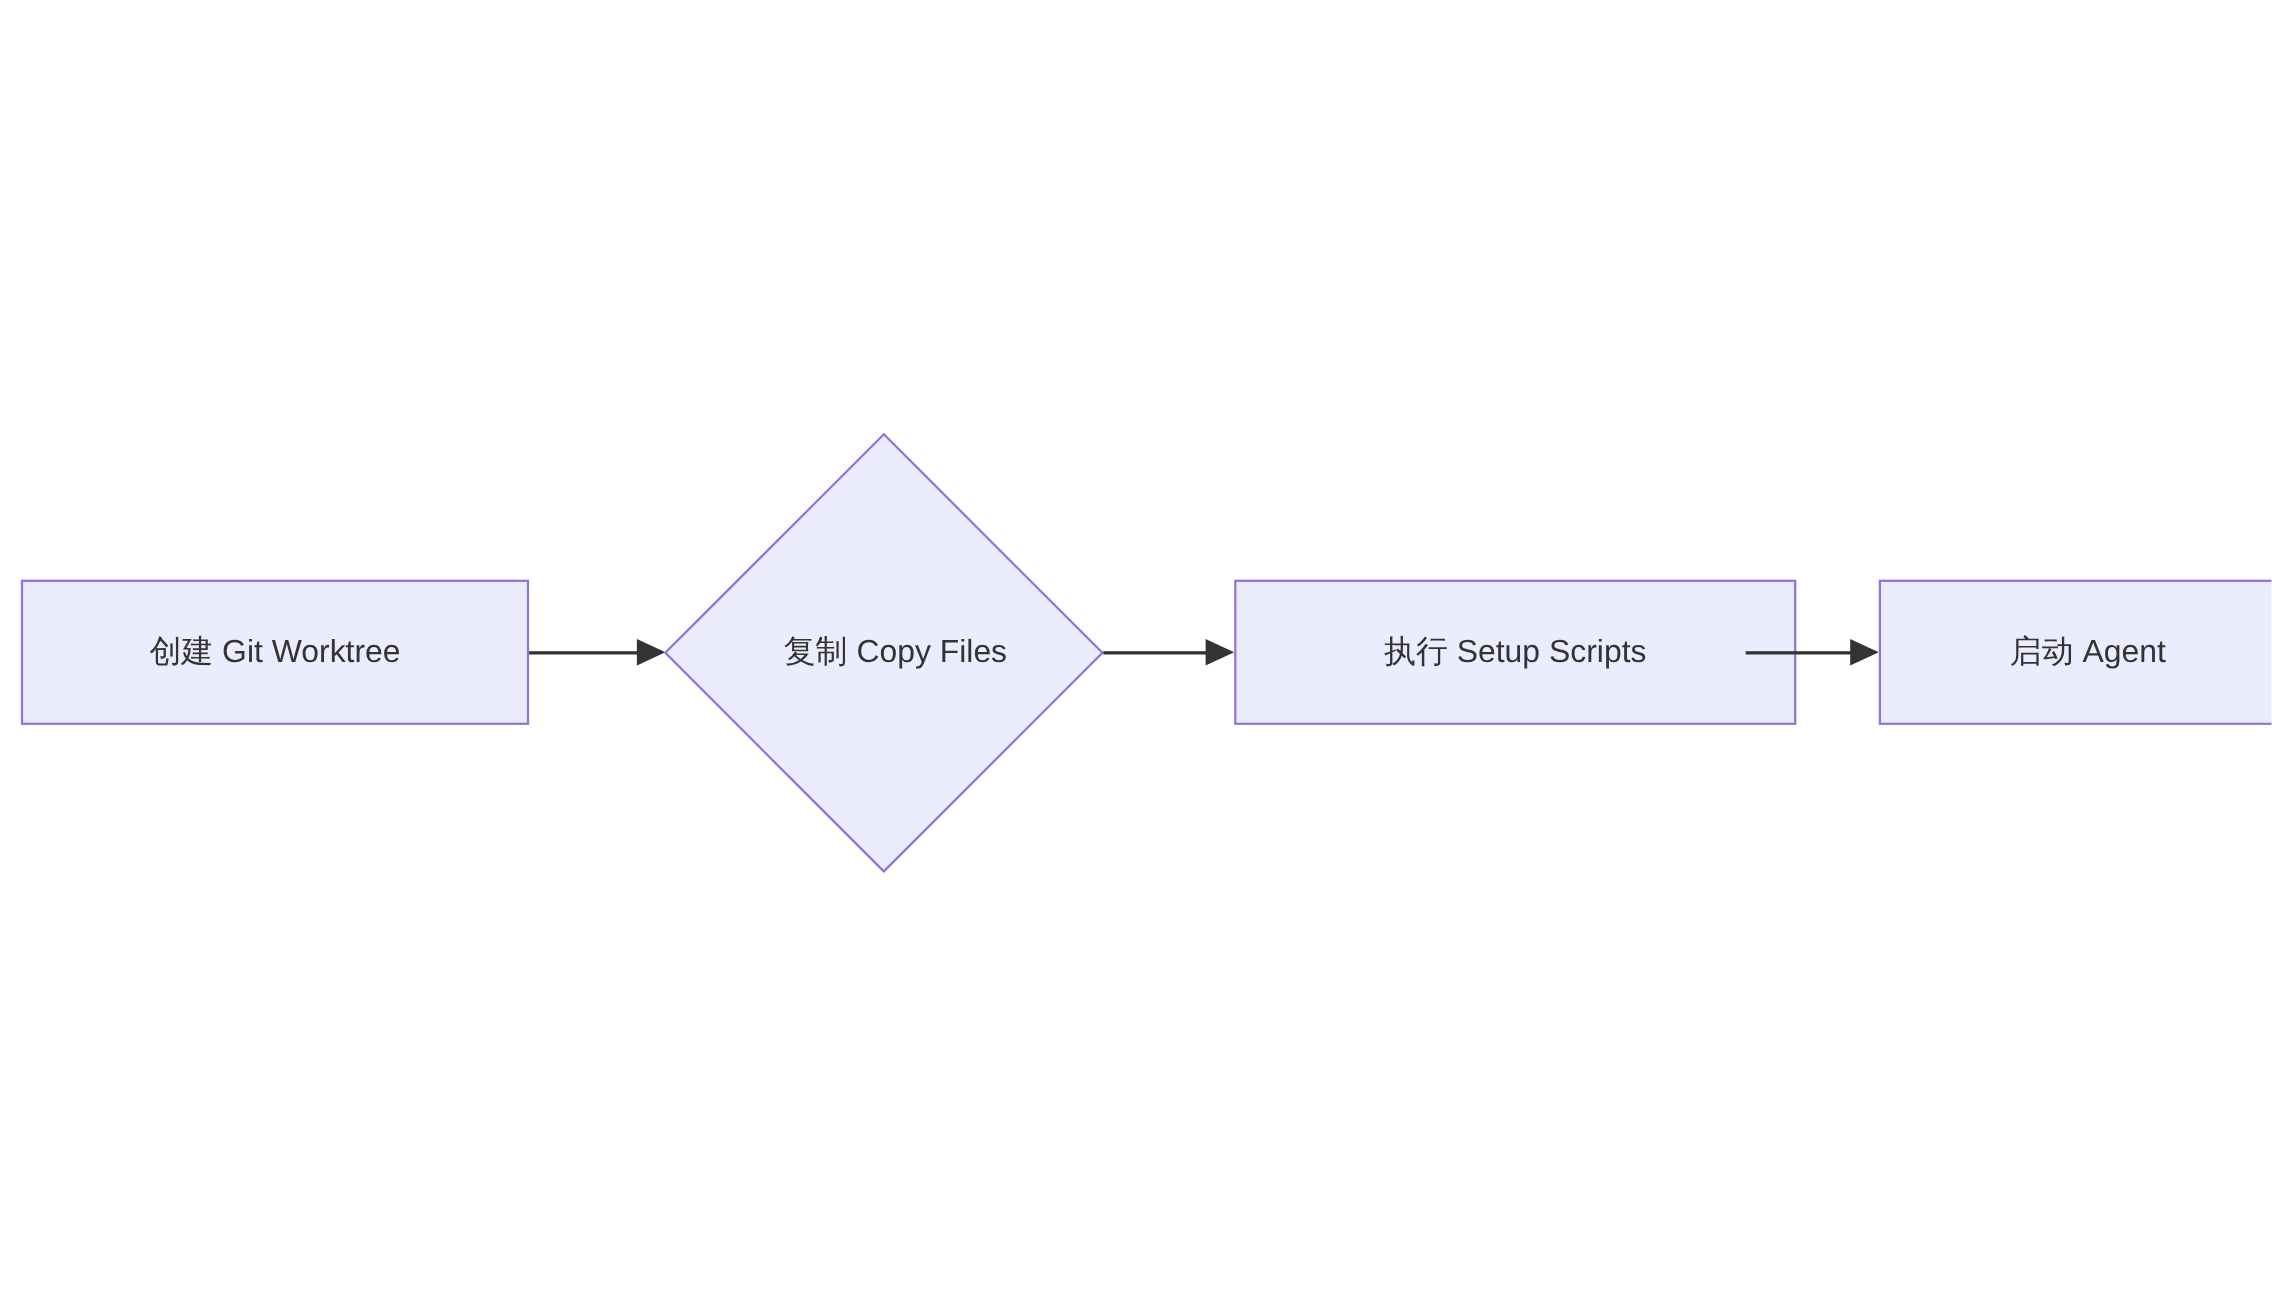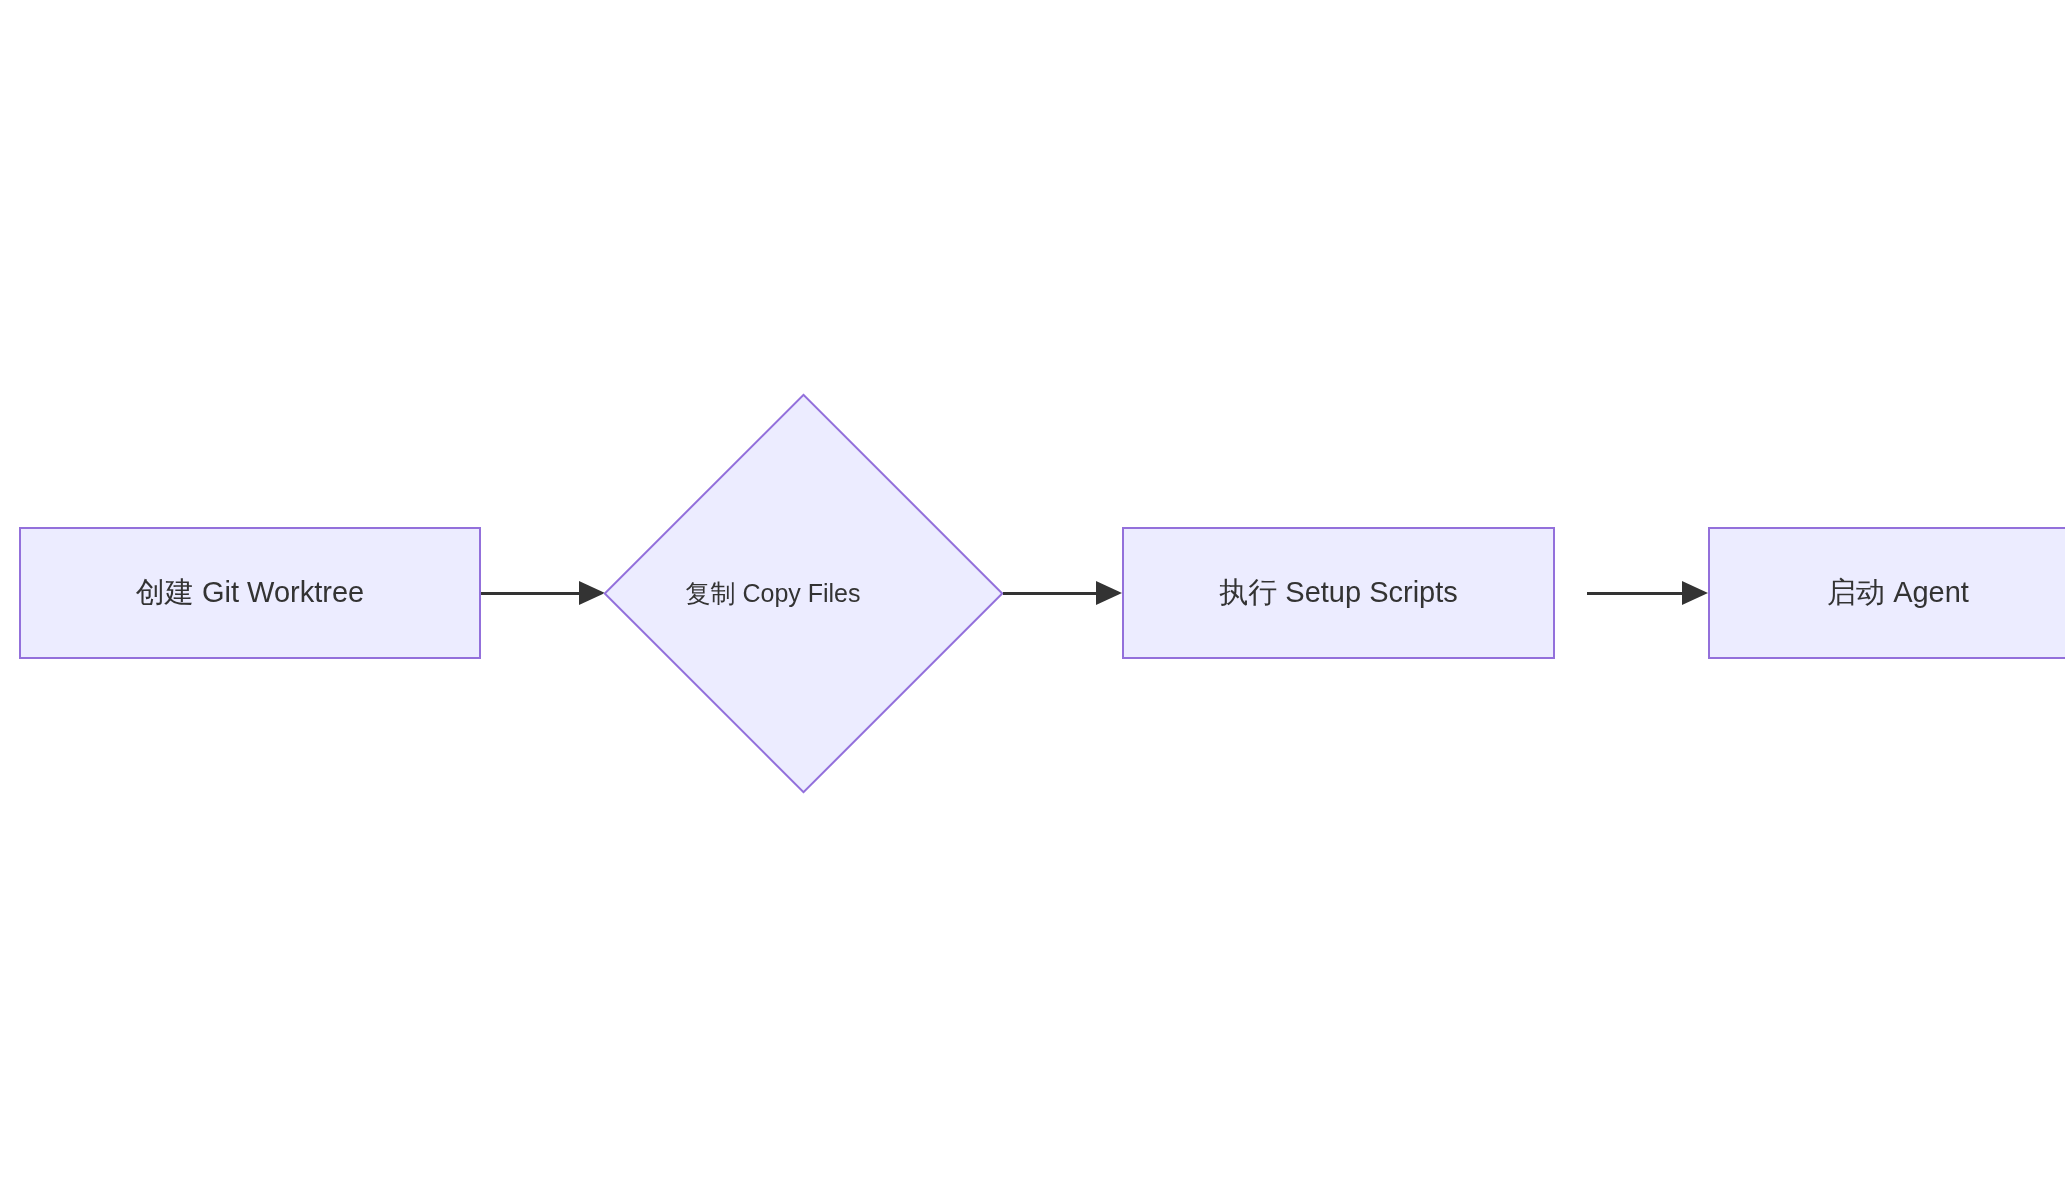--- a/index.html
+++ b/index.html
@@ -25,35 +25,35 @@
   .node-rect {
     position: absolute;
     top: 527px; height: 132px;
     background: var(--node-fill);
     border: 2px solid var(--node-border);
     display: flex; align-items: center; justify-content: center;
     font-size: 29px; color: var(--text);
     white-space: nowrap;
   }
   .node-1 { left: 19px;   width: 462px; }
-  .node-3 { left: 1122px; width: 433px; }
+  .node-3 { left: 1122px; width: 511px; }
   .node-4 { left: 1708px; width: 380px; }
   .diamond-shape {
     position: absolute;
     left: 662px; top: 451.5px;
     width: 283px; height: 283px;
     transform: rotate(45deg);
     background: var(--node-fill);
     border: 2px solid var(--node-border);
   }
   .diamond-label {
     position: absolute;
-    left: 773px; top: 593px;
+    left: 814px; top: 593px;
     transform: translate(-50%, -50%);
-    font-size: 25px; color: var(--text);
+    font-size: 29px; color: var(--text);
     white-space: nowrap;
   }
   .edge-line {
     position: absolute;
     top: 591.5px; height: 3.5px;
     background: var(--edge);
   }
   .edge-head {
     position: absolute;
     top: 581px;

